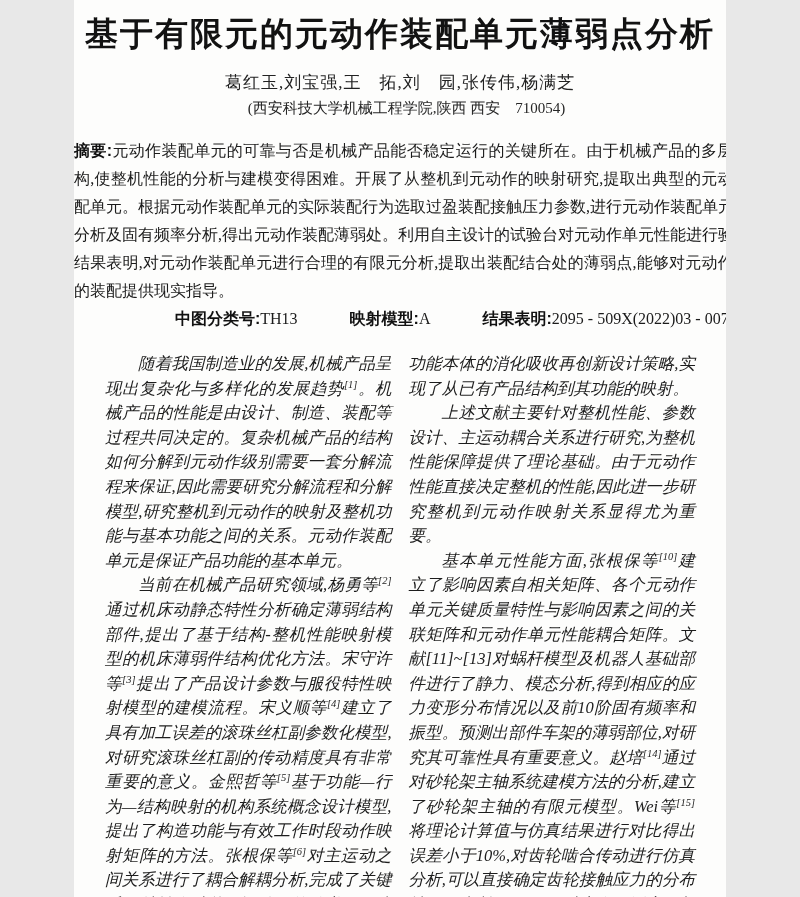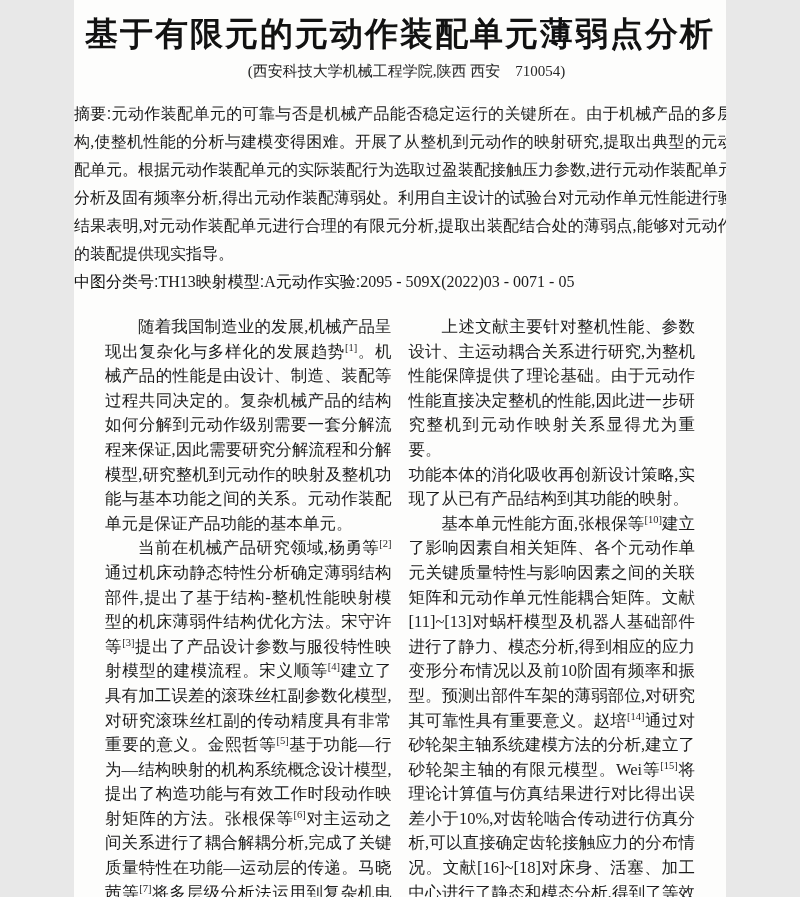--- a/index.html
+++ b/index.html
@@ -43,92 +43,96 @@
   }
   
   .meta-block {
     width: 692px;
     margin: 19px auto 0 auto;
     font-size: 16px;
     line-height: 28px;
   }
   .meta-label {
     font-family: "Liberation Sans", "DejaVu Sans", sans-serif;
-    font-weight: 400;
+    font-weight: 700;
     color: #111;
   }
   .abstract-para, .keywords-para {
     margin: 0;
     text-align: justify;
     word-break: break-all;
   }
   .class-line {
     display: flex;
     flex-wrap: nowrap;
+    column-gap: 52px;
     margin: 0;
     white-space: nowrap;
+    justify-content: flex-end;
   }
   
   .columns {
     display: flex;
     column-gap: 17px;
     padding: 0 31px;
     margin-top: 19px;
   }
   .col {
     width: 360px;
     font-size: 16.5px;
     line-height: 24.6px;
     text-align: justify;
     word-break: break-all;
     color: #1d1d1d;
   }
   .col p.para {
     margin: 0;
+    font-style: italic;
   }
   .col p.para.indent {
     text-indent: 2em;
   }
   sup.cite {
     font-size: 10.5px;
     line-height: 0;
   }
 </style>
 </head>
 <body>
 
 <div class="page">
 
   <div class="paper-title">基于有限元的元动作装配单元薄弱点分析</div>
 
+  <div class="authors">葛红玉,刘宝强,王　拓,刘　园,张传伟,杨满芝</div>
 
   <div class="affiliation">(西安科技大学机械工程学院,陕西 西安　710054)</div>
 
   <div class="meta-block">
     <p class="abstract-para">
       <span class="meta-label">摘要:</span><span>元动作装配单元的可靠与否是机械产品能否稳定运行的关键所在。由于机械产品的多层次结构,使整机性能的分析与建模变得困难。开展了从整机到元动作的映射研究,提取出典型的元动作装配单元。根据元动作装配单元的实际装配行为选取过盈装配接触压力参数,进行元动作装配单元静力分析及固有频率分析,得出元动作装配薄弱处。利用自主设计的试验台对元动作单元性能进行验证。结果表明,对元动作装配单元进行合理的有限元分析,提取出装配结合处的薄弱点,能够对元动作单元的装配提供现实指导。</span>
     </p>
     <p class="class-line">
       <span>
         <span class="meta-label">中图分类号:</span><span>TH13</span>
       </span>
       <span>
         <span class="meta-label">映射模型:</span><span>A</span>
       </span>
       <span>
-        <span class="meta-label">元动作实验:</span><span>2095 - 509X(2022)03 - 0071 - 05</span>
+        <span class="meta-label">结果表明:</span><span>2095 - 509X(2022)03 - 0071 - 05</span>
       </span>
     </p>
   </div>
 
   <div class="columns">
     <div class="col" id="left-col">
         <p class="para indent">随着我国制造业的发展,机械产品呈现出复杂化与多样化的发展趋势<sup class="cite">[1]</sup>。机械产品的性能是由设计、制造、装配等过程共同决定的。复杂机械产品的结构如何分解到元动作级别需要一套分解流程来保证,因此需要研究分解流程和分解模型,研究整机到元动作的映射及整机功能与基本功能之间的关系。元动作装配单元是保证产品功能的基本单元。</p>
         <p class="para indent">当前在机械产品研究领域,杨勇等<sup class="cite">[2]</sup>通过机床动静态特性分析确定薄弱结构部件,提出了基于结构-整机性能映射模型的机床薄弱件结构优化方法。宋守许等<sup class="cite">[3]</sup>提出了产品设计参数与服役特性映射模型的建模流程。宋义顺等<sup class="cite">[4]</sup>建立了具有加工误差的滚珠丝杠副参数化模型,对研究滚珠丝杠副的传动精度具有非常重要的意义。金熙哲等<sup class="cite">[5]</sup>基于功能—行为—结构映射的机构系统概念设计模型,提出了构造功能与有效工作时段动作映射矩阵的方法。张根保等<sup class="cite">[6]</sup>对主运动之间关系进行了耦合解耦分析,完成了关键质量特性在功能—运动层的传递。马晓茜等<sup class="cite">[7]</sup>将多层级分析法运用到复杂机电产品的整机、部件、零件层模块化设计中,为它们高效模块化解决方案的实现提供了参考。杨得玉等提出了基于功构映射的拆卸设备</p>
       </div>
     <div class="col" id="right-col">
+        <p class="para">功能本体的消化吸收再创新设计策略,实现了从已有产品结构到其功能的映射。</p>
         <p class="para indent">上述文献主要针对整机性能、参数设计、主运动耦合关系进行研究,为整机性能保障提供了理论基础。由于元动作性能直接决定整机的性能,因此进一步研究整机到元动作映射关系显得尤为重要。</p>
-        <p class="para">功能本体的消化吸收再创新设计策略,实现了从已有产品结构到其功能的映射。</p>
         <p class="para indent">基本单元性能方面,张根保等<sup class="cite">[10]</sup>建立了影响因素自相关矩阵、各个元动作单元关键质量特性与影响因素之间的关联矩阵和元动作单元性能耦合矩阵。文献[11]~[13]对蜗杆模型及机器人基础部件进行了静力、模态分析,得到相应的应力变形分布情况以及前10阶固有频率和振型。预测出部件车架的薄弱部位,对研究其可靠性具有重要意义。赵培<sup class="cite">[14]</sup>通过对砂轮架主轴系统建模方法的分析,建立了砂轮架主轴的有限元模型。Wei等<sup class="cite">[15]</sup>将理论计算值与仿真结果进行对比得出误差小于10%,对齿轮啮合传动进行仿真分析,可以直接确定齿轮接触应力的分布情况。文献[16]~[18]对床身、活塞、加工中心进行了静态和模态分析,得到了等效应力、固有频率和振型,分析结果为其研究提供了参考和依据,指出了结构刚度的薄弱环节,为薄弱部分填厚的结构优化设计打下了基础。上述文献通过研究某一基础部件来分析其性能,具有一定的实际意义,但</p>
       </div>
   </div>
 
 </div>
 
 </body></html>

